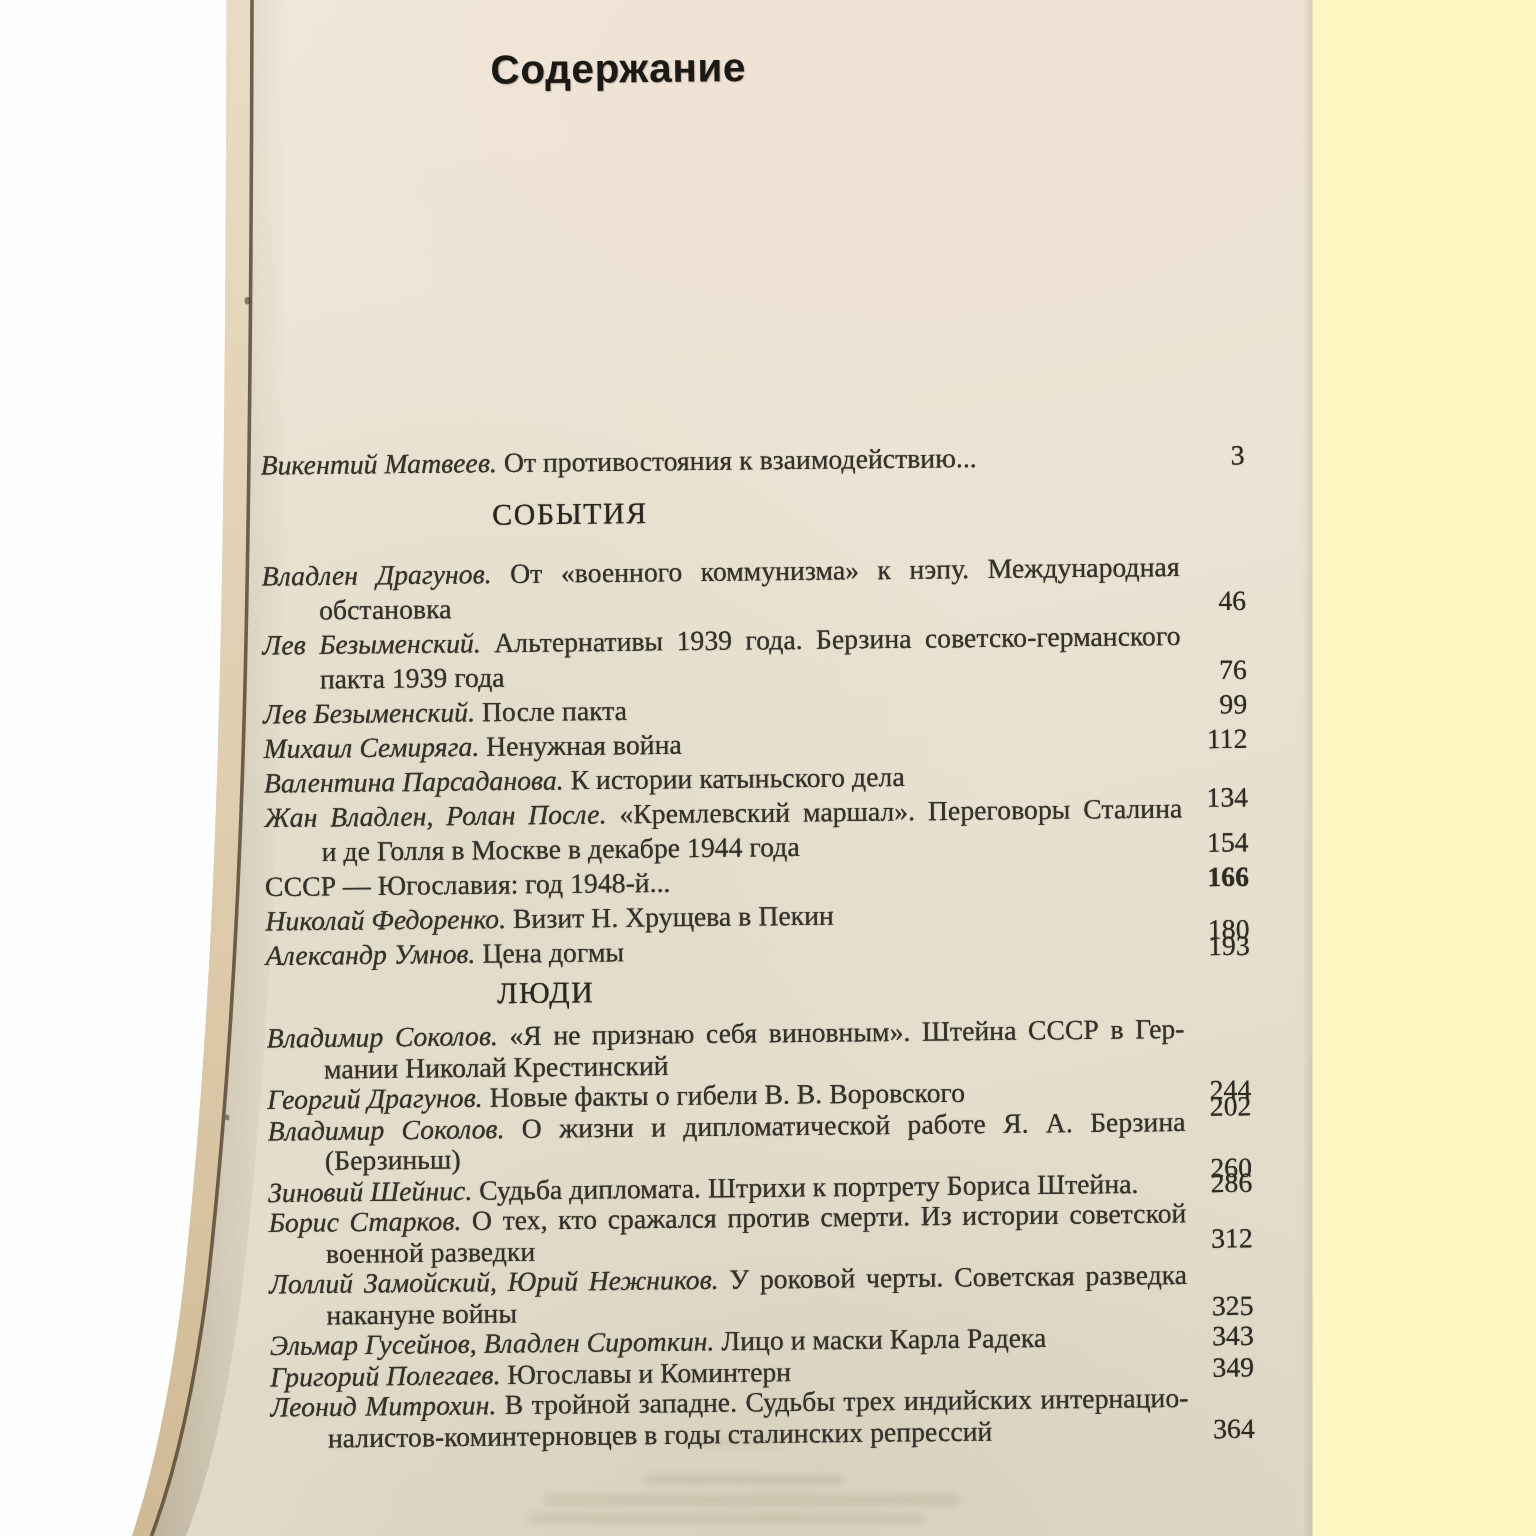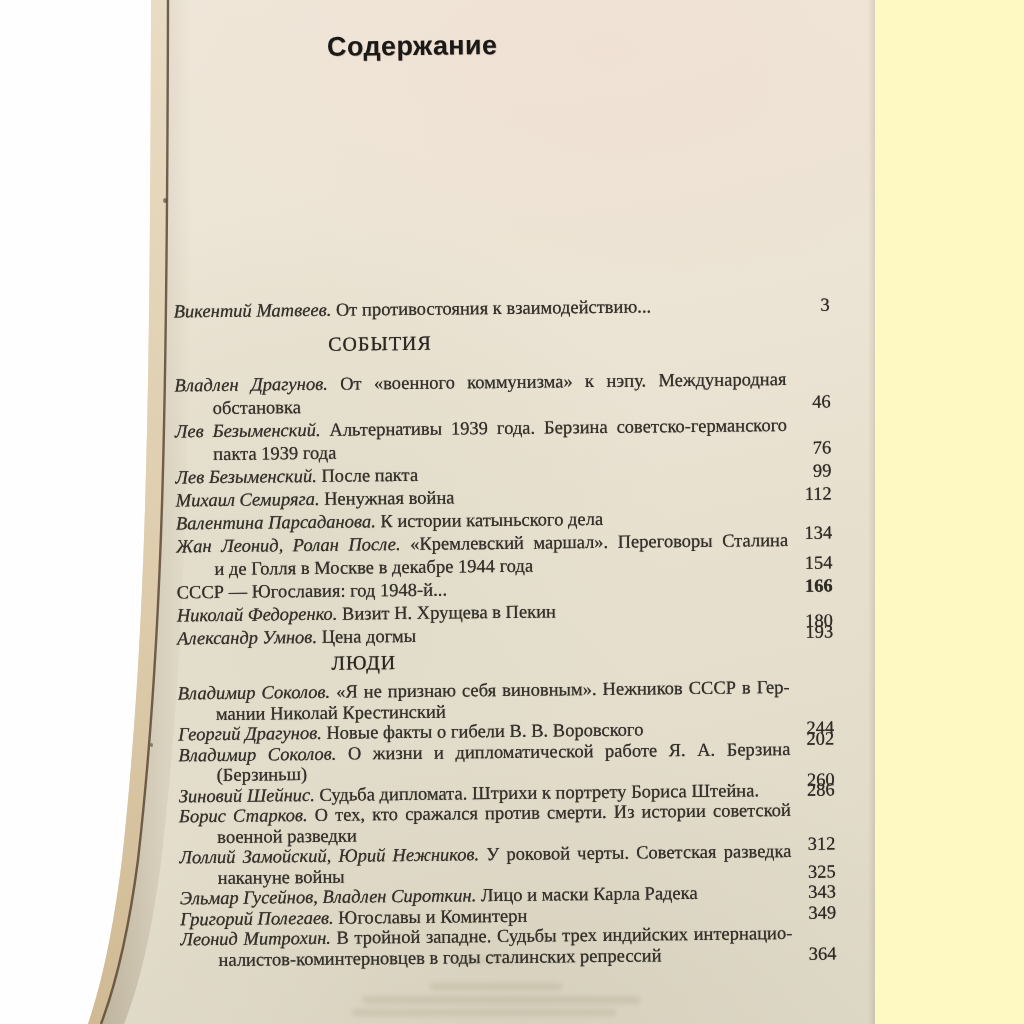--- a/index.html
+++ b/index.html
@@ -145,21 +145,21 @@
             <div class="line"><span class="au">Михаил Семиряга. </span>Ненужная война</div>
             <span class="pg" style="top: 0px;">112</span>
           </div>
           <div class="entry">
             <div class="line"><span class="au">Валентина Парсаданова. </span>К истории катыньского дела</div>
             <span class="pg" style="top: 16px;">134</span>
           </div>
           <div class="entry">
             <div class="line jst">
               <span class="au">Жан</span>
-              <span class="au">Леонид,</span>
+              <span class="au">Владлен,</span>
               <span class="au">Ролан</span>
               <span class="au">После.</span>
               <span>«Кремлевский</span>
               <span>маршал».</span>
               <span>Переговоры</span>
               <span>Сталина</span>
             </div>
             <div class="line cont">и де Голля в Москве в декабре 1944 года</div>
             <span class="pg" style="top: 23px; font-family: Liberation Serif, serif;">154</span>
           </div>
@@ -180,21 +180,21 @@
         <div class="sec2">
           <div class="entry">
             <div class="line jst">
               <span class="au">Владимир</span>
               <span class="au">Соколов.</span>
               <span>«Я</span>
               <span>не</span>
               <span>признаю</span>
               <span>себя</span>
               <span>виновным».</span>
-              <span>Нежников</span>
+              <span>Штейна</span>
               <span>СССР</span>
               <span>в</span>
               <span>Гер-</span>
             </div>
             <div class="line cont">мании Николай Крестинский</div>
             <span class="pg" style="top: 37px; margin-top: 15px;">202</span>
           </div>
           <div class="entry">
             <div class="line"><span class="au">Георгий Драгунов. </span>Новые факты о гибели В. В. Воровского</div>
             <span class="pg" style="top: 0px;">244</span>
@@ -227,21 +227,21 @@
               <span>тех,</span>
               <span>кто</span>
               <span>сражался</span>
               <span>против</span>
               <span>смерти.</span>
               <span>Из</span>
               <span>истории</span>
               <span>советской</span>
             </div>
             <div class="line cont">военной разведки</div>
-            <span class="pg" style="top: 34px;">312</span>
+            <span class="pg" style="top: 17px;">312</span>
           </div>
           <div class="entry">
             <div class="line jst">
               <span class="au">Лоллий</span>
               <span class="au">Замойский,</span>
               <span class="au">Юрий</span>
               <span class="au">Нежников.</span>
               <span>У</span>
               <span>роковой</span>
               <span>черты.</span>

